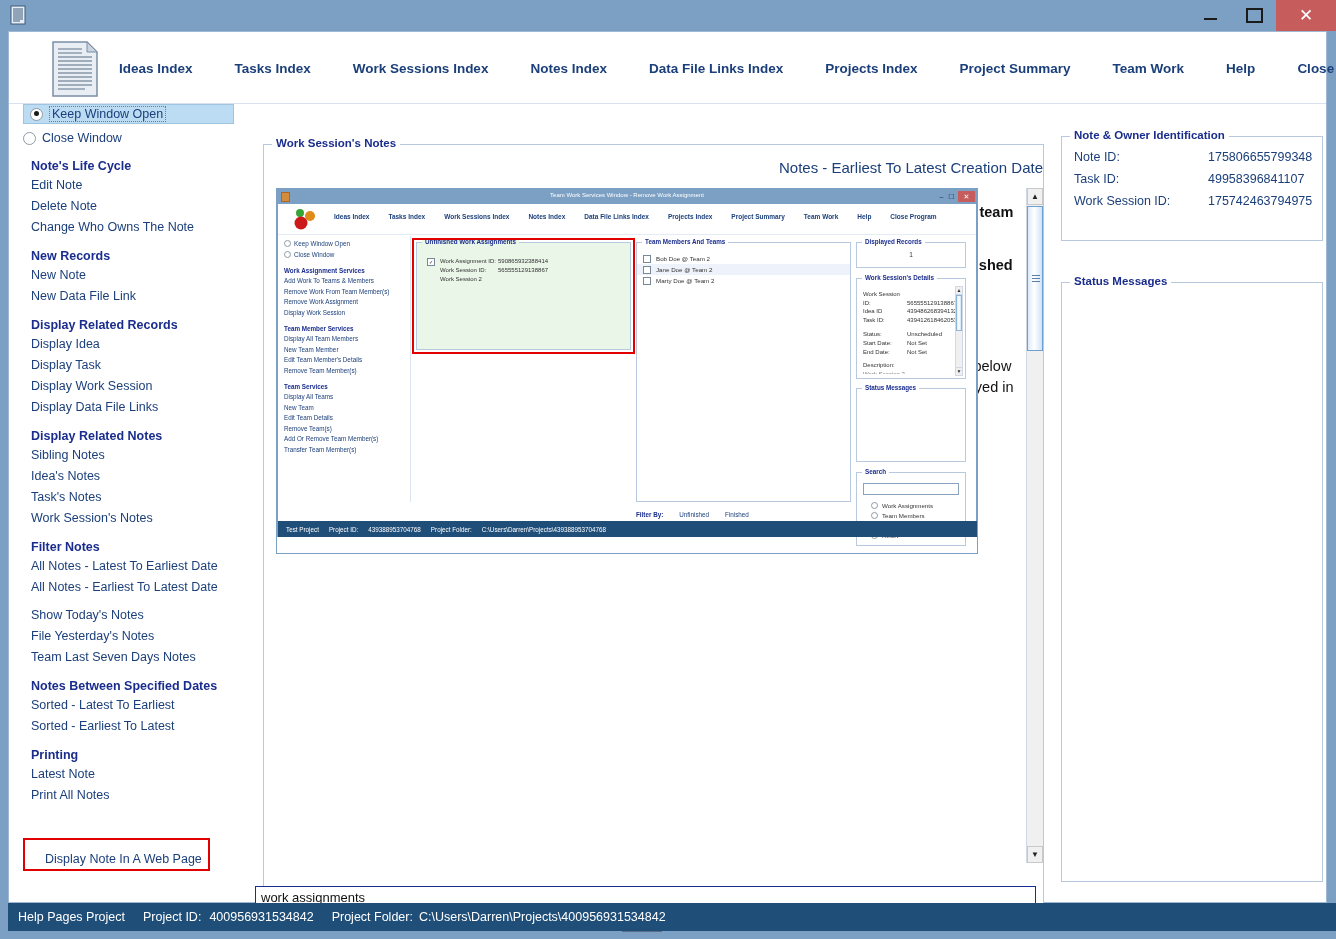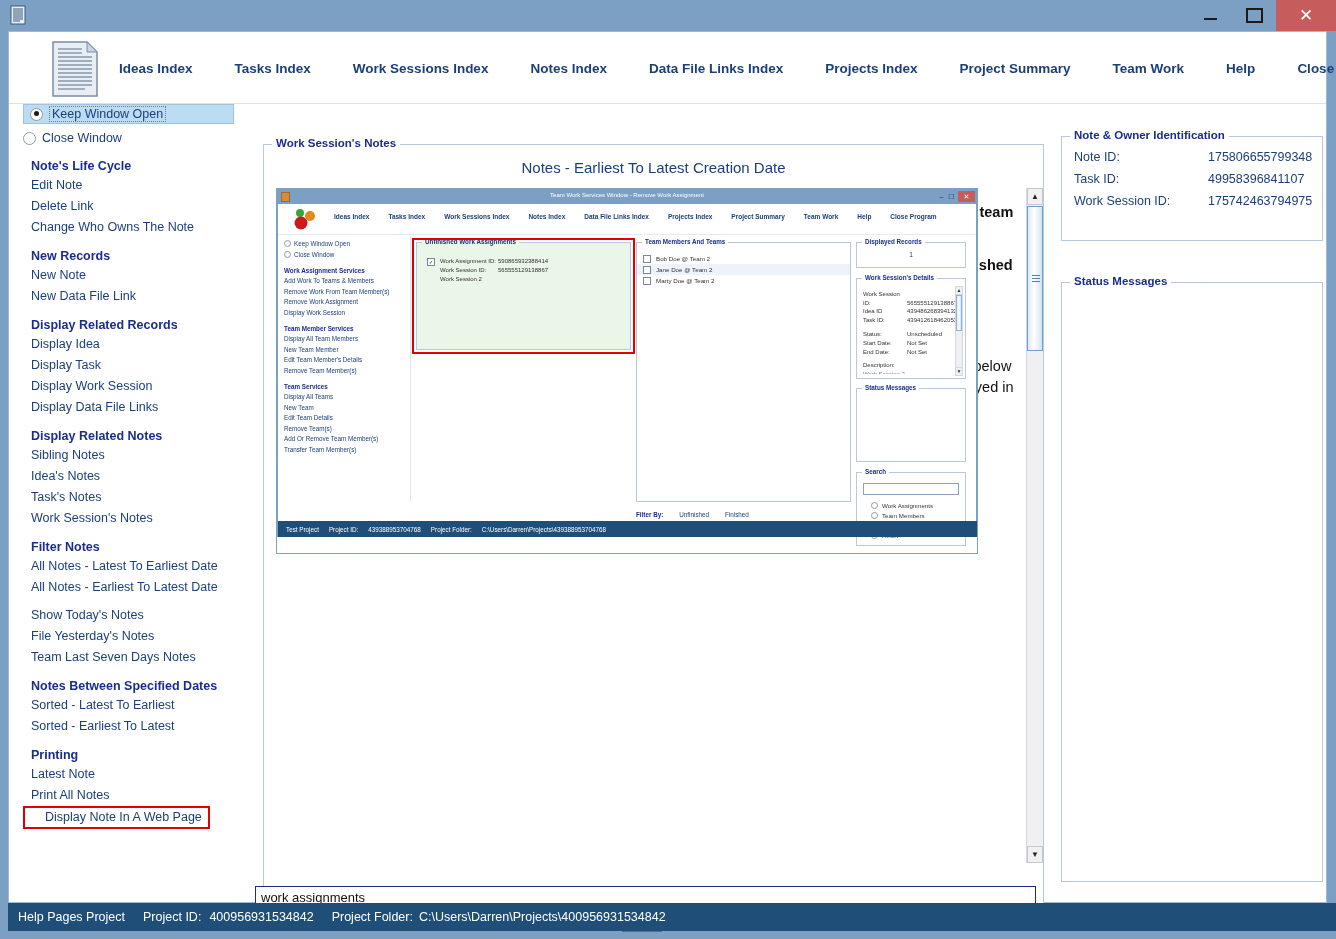--- a/index.html
+++ b/index.html
@@ -43,31 +43,31 @@
   .radio{width:11px;height:11px;border-radius:50%;border:1px solid #8f9aa6;background:#fff;
     display:inline-block;margin-right:6px;position:relative;flex:0 0 auto;}
   .radio.on::after{content:"";position:absolute;left:2.5px;top:2.5px;width:5px;height:5px;
     border-radius:50%;background:#1b1b1b;}
   .radio-row.sel .radio{margin-left:6px;}
   .rlabel{font-size:12.5px;color:#1b3f7a;}
   .sb-head{font-size:12.5px;font-weight:bold;color:#1a2d8d;padding:0 0 0 22px;margin-top:10px;
     line-height:17px;}
   .sb-link{font-size:12.5px;color:#1b3f7a;padding:0 0 0 22px;line-height:21px;cursor:pointer;
     white-space:nowrap;}
-  .sb-link.boxed{border:2px solid #e00000;display:inline-block;padding:0 6px 1px 20px;
-    margin-left:14px;line-height:18px;}
+  .sb-link.boxed{border:2px solid #e00000;display:inline-block;padding:10px 6px 1px 20px;
+    margin-left:14px;line-height:18px;margin-top:32px;}
   .sb-gap{height:7px;}
 
   
   .center{position:absolute;left:246px;top:72px;width:795px;height:790px;}
   .group{position:relative;border:1px solid #b9c9dd;box-sizing:border-box;background:#fff;}
   .group > .glegend{position:absolute;top:-8px;left:8px;background:#fff;padding:0 4px;
     font-size:11.5px;font-weight:bold;color:#1a2d8d;}
   .notes-group{position:absolute;left:8px;top:40px;width:781px;height:780px;}
-  .notes-title{text-align:center;font-size:15px;color:#1b3f7a;padding:14px 0 12px;}
+  .notes-title{text-align:right;font-size:15px;color:#1b3f7a;padding:14px 0 12px;}
   .created-bar{background:#f5f5fb;border-top:1px solid #e4e4ef;border-bottom:1px solid #e4e4ef;
     padding:7px 0 7px 12px;font-size:12.5px;color:#222;display:flex;gap:11px;}
   .created-bar .lbl{color:#222;}
   .note-body{position:relative;height:675px;overflow:hidden;padding:14px 14px 0 12px;}
   .nb-p{font-size:14.5px;color:#111;line-height:20.5px;margin:0 0 12px 0;}
   .nb-p.bold{font-weight:bold;}
   .hl{background:#cb8ef0;}
   .nb-time{font-size:14px;color:#111;margin:30px 0 14px 0;}
 
   
@@ -249,21 +249,21 @@
         <span class="radio on"></span>
         <span class="rlabel">Keep Window Open</span>
       </div>
       <div class="radio-row" style="margin-top:4px;">
         <span class="radio"></span>
         <span class="rlabel">Close Window</span>
       </div>
 
       <div class="sb-head">Note's Life Cycle</div>
       <div class="sb-link">Edit Note</div>
-      <div class="sb-link">Delete Link</div>
+      <div class="sb-link">Delete Note</div>
       <div class="sb-link">Change Who Owns The Note</div>
 
       <div class="sb-head">New Records</div>
       <div class="sb-link">New Note</div>
       <div class="sb-link">New Data File Link</div>
 
       <div class="sb-head">Display Related Records</div>
       <div class="sb-link">Display Idea</div>
       <div class="sb-link">Display Task</div>
       <div class="sb-link">Display Work Session</div>

